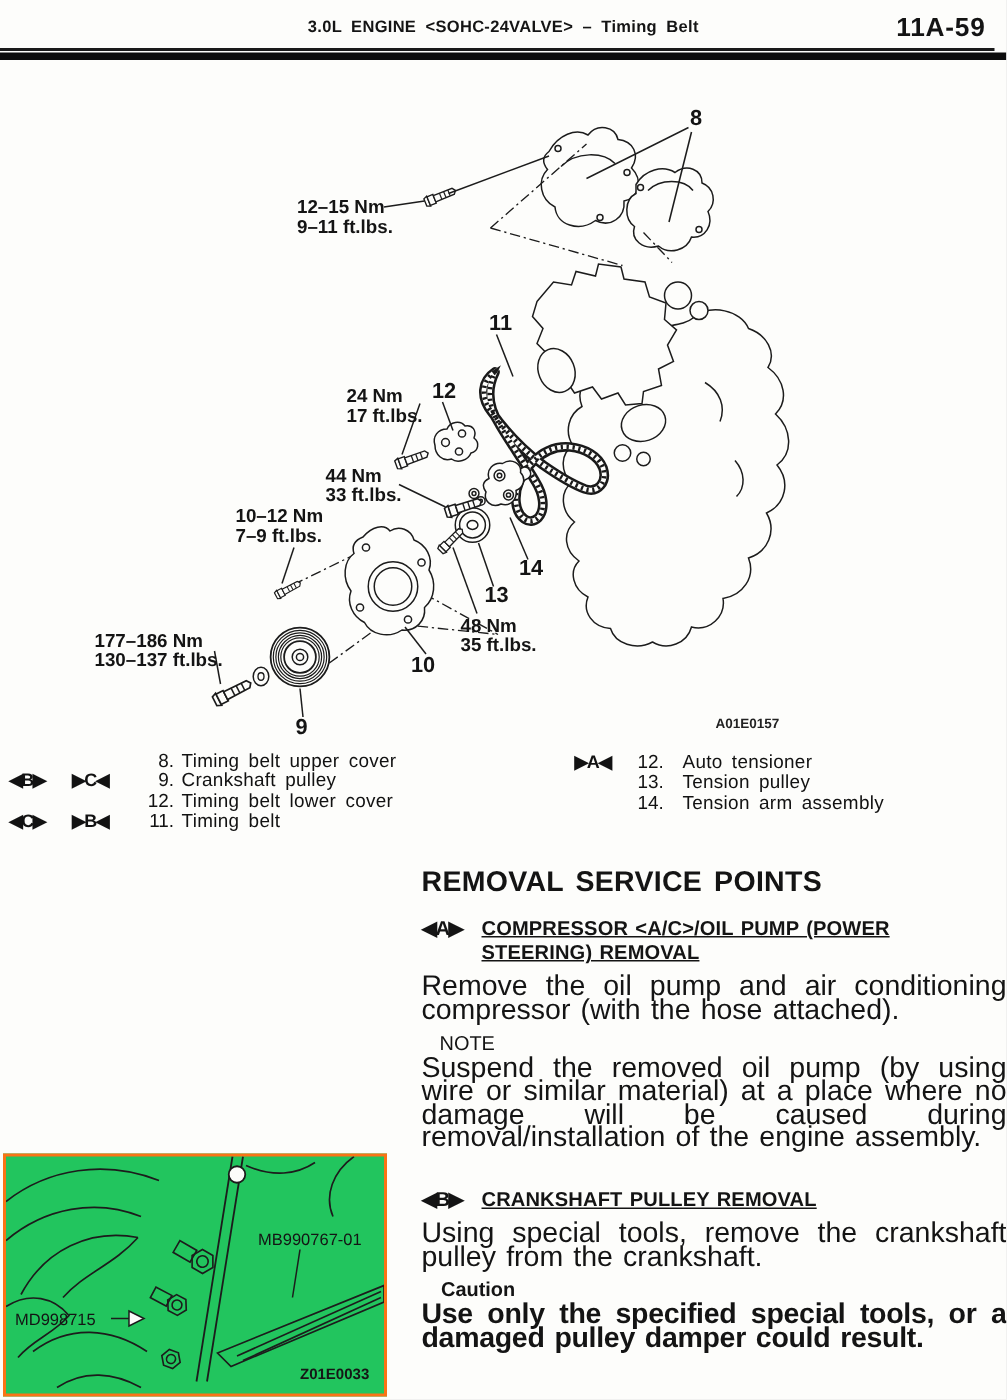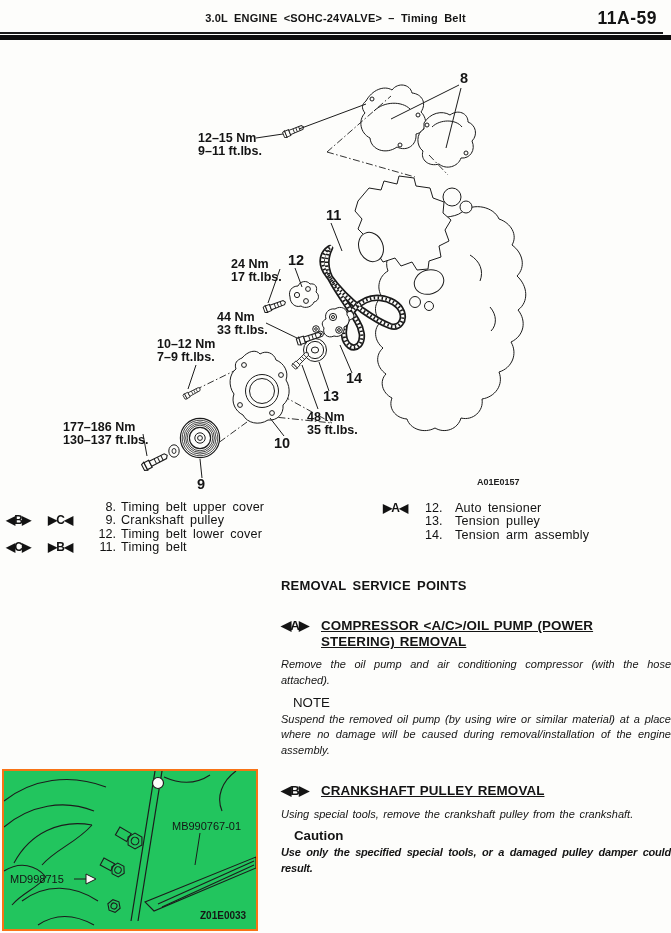--- a/index.html
+++ b/index.html
@@ -22,25 +22,25 @@
   .parts-right{left:383px;top:502px;width:288px;}
   .prow{display:flex;align-items:baseline;}
   .mkcell{flex:0 0 80px;display:flex;gap:4px;font-weight:bold;font-size:12px;letter-spacing:-1px;}
   .mkcell span{width:38px;}
   .mkcell-r{flex:0 0 42px;font-weight:bold;font-size:12px;letter-spacing:-1px;}
   .pnum{flex:0 0 30px;text-align:right;padding-right:5px;}
   .pnum-r{flex:0 0 24px;padding-right:6px;}
   .plabel{white-space:nowrap;letter-spacing:.2px;word-spacing:2.5px;}
   
   .service{position:absolute;left:281px;top:578px;width:390px;}
-  .rsp-title{font-size:13px;font-weight:bold;letter-spacing:.2px;word-spacing:2.5px;margin:0 0 25px 0;}
+  .rsp-title{font-size:19px;font-weight:bold;letter-spacing:.2px;word-spacing:2.5px;margin:0 0 11px 0;}
   .sp-head{display:flex;gap:7px;font-weight:bold;font-size:13.4px;line-height:16.2px;margin:0 0 7px 0;}
   .sp-marker{flex:0 0 33px;letter-spacing:-1px;}
   .sp-title{max-width:312px;letter-spacing:.1px;word-spacing:1px;text-decoration:underline;}
-  p.body{font-size:11px;line-height:15.6px;margin:0 0 6px 0;text-align:justify;word-spacing:1.5px;font-style:italic;}
+  p.body{font-size:19px;line-height:15.6px;margin:0 0 6px 0;text-align:justify;word-spacing:1.5px;}
   .mini-head{font-size:13.3px;margin:1px 0 2px 12px;}
   .caution{font-weight:bold;margin:5px 0 2px 13px;}
   .b-gap{margin-top:25px;}
   p.boldp{font-weight:bold;letter-spacing:-.2px;}
   
   .toolfig{position:absolute;left:2px;top:769px;width:252px;height:158px;
            border:2px solid #f97316;background:#22c55e;}
   .flab{font:11px "Liberation Sans",sans-serif;fill:#141414;}
   .fcode{font:bold 10px "Liberation Sans",sans-serif;fill:#161616;}
   .ln{stroke:#1c1c1c;fill:none;}

